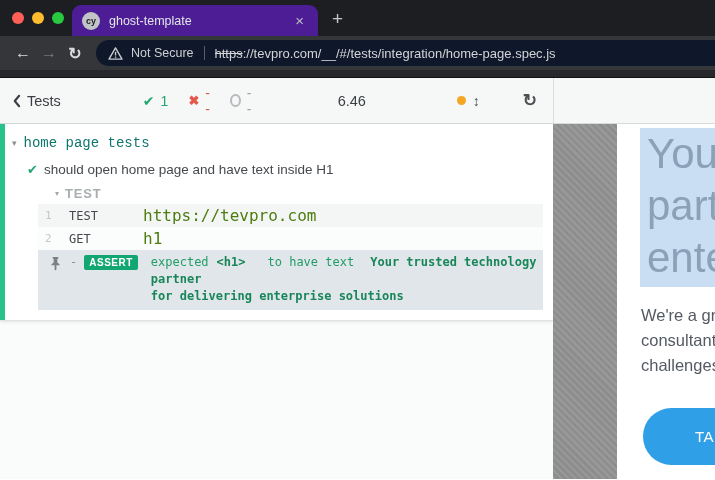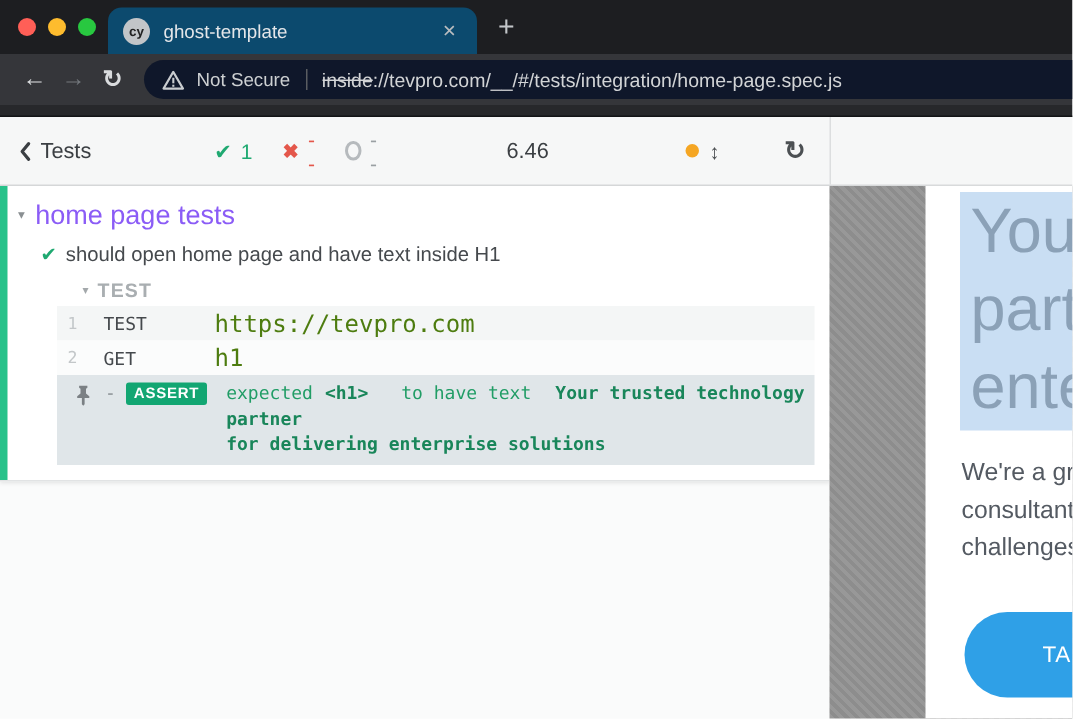--- a/index.html
+++ b/index.html
@@ -7,21 +7,21 @@
               font-family:"Liberation Sans", sans-serif; }
   .screen { position:relative; width:715px; height:480px; overflow:hidden; }
 
   
   .tabstrip { height:36px; background:#1d1e21; display:flex; align-items:flex-end; position:relative; }
   .lights { position:absolute; left:12px; top:12px; display:flex; gap:8px; }
   .light { width:12px; height:12px; border-radius:50%; }
   .light.red    { background:#ff5f57; }
   .light.yellow { background:#febc2e; }
   .light.green  { background:#28c840; }
-  .tab { margin-left:72px; width:246px; height:31px; background:#0c4a6e;
+  .tab { margin-left:72px; width:246px; height:31px; background:#4c1d95;
          border-radius:9px 9px 0 0; display:flex; align-items:center; padding:0 10px; }
   .favicon { width:18px; height:18px; border-radius:50%; background:#c2c5c8; color:#222;
              font-size:9px; font-weight:bold; display:flex; align-items:center; justify-content:center; }
   .tab-title { color:#e4e6e9; font-size:12.5px; margin-left:9px; flex:1; white-space:nowrap; overflow:hidden; }
   .tab-close { color:#b9bcbf; font-size:15px; line-height:1; padding:2px 4px; }
   .newtab { color:#c3c6c9; font-size:19px; margin-left:14px; padding-bottom:6px; }
 
   .addr-row { height:34px; background:#35363a; display:flex; align-items:center; padding-left:10px; }
   .nav-ic { font-size:16px; font-weight:bold; color:#dadcde; width:26px; text-align:center; }
   .nav-ic.dim { color:#73777c; }
@@ -61,21 +61,21 @@
               padding:0 14px; font-size:12.5px; color:#46494c; white-space:nowrap; min-width:160px; }
 
   
   .main { display:flex; height:355px; }
   .reporter { width:553px; background:#fafbfb; display:flex; flex-direction:column; }
   .test-block { position:relative; background:#ffffff; padding:8px 0 10px 0;
                 border-bottom:1px solid #e1e3e4; box-shadow:0 1px 3px rgba(0,0,0,.10); }
   .passbar { position:absolute; left:0; top:0; bottom:0; width:5px; background:#28c28a; }
   .suite-header { display:flex; align-items:center; padding-left:12px; height:22px; gap:7px; }
   .tri { color:#8a8f92; font-size:9px; }
-  .suite-title { font-size:18px; color:#8b5cf6; }
+  .suite-title { font-size:14px; color:#0f766e;font-family:Liberation Mono, monospace; }
   .test-row { display:flex; align-items:center; padding-left:27px; margin-top:5px; height:20px; gap:6px; }
   .test-check { color:#1fa971; font-size:13px; }
   .test-title { font-size:13.5px; color:#45494d; }
   .hook-row { display:flex; align-items:center; padding-left:55px; margin-top:7px; height:14px; gap:6px; }
   .hook-row .tri { font-size:8px; color:#a3a8ab; }
   .hook-label { font-size:13px; font-weight:bold; letter-spacing:.8px; color:#a9aeb1; }
   .commands { margin:4px 10px 0 38px; font-family:"DejaVu Sans Mono", monospace; }
   .cmd-row { display:flex; align-items:center; min-height:23px; padding:1px 0; }
   .cmd-row.shade1 { background:#f4f6f6; }
   .cmd-row.shade2 { background:#fbfcfc; }
@@ -130,21 +130,21 @@
     <div class="urlbox">
       <span class="warn-ic">
         <svg width="15" height="13" viewBox="0 0 16 14">
           <path d="M8 1 L15 13 H1 Z" fill="none" stroke="#c9cccf" stroke-width="1.5" stroke-linejoin="round"></path>
           <rect x="7.3" y="5.2" width="1.5" height="4" fill="#c9cccf"></rect>
           <rect x="7.3" y="10.2" width="1.5" height="1.5" fill="#c9cccf"></rect>
         </svg>
       </span>
       <span class="notsecure">Not Secure</span>
       <span class="url-sep"></span>
-      <span class="url-text"><s>inside</s><span>://tevpro.com/__/#/tests/integration/home-page.spec.js</span></span>
+      <span class="url-text"><s>https</s><span>://tevpro.com/__/#/tests/integration/home-page.spec.js</span></span>
     </div>
   </div>
   <div class="chrome-bottom"></div>
 
   <div class="cy-toolbar">
     <div class="tb-left">
       <button class="back-tests">
         <svg width="9" height="14" viewBox="0 0 10 16">
           <path d="M8 2 L3 8 L8 14" stroke="#3b3f43" stroke-width="2.4" fill="none" stroke-linecap="round" stroke-linejoin="round"></path>
         </svg>

